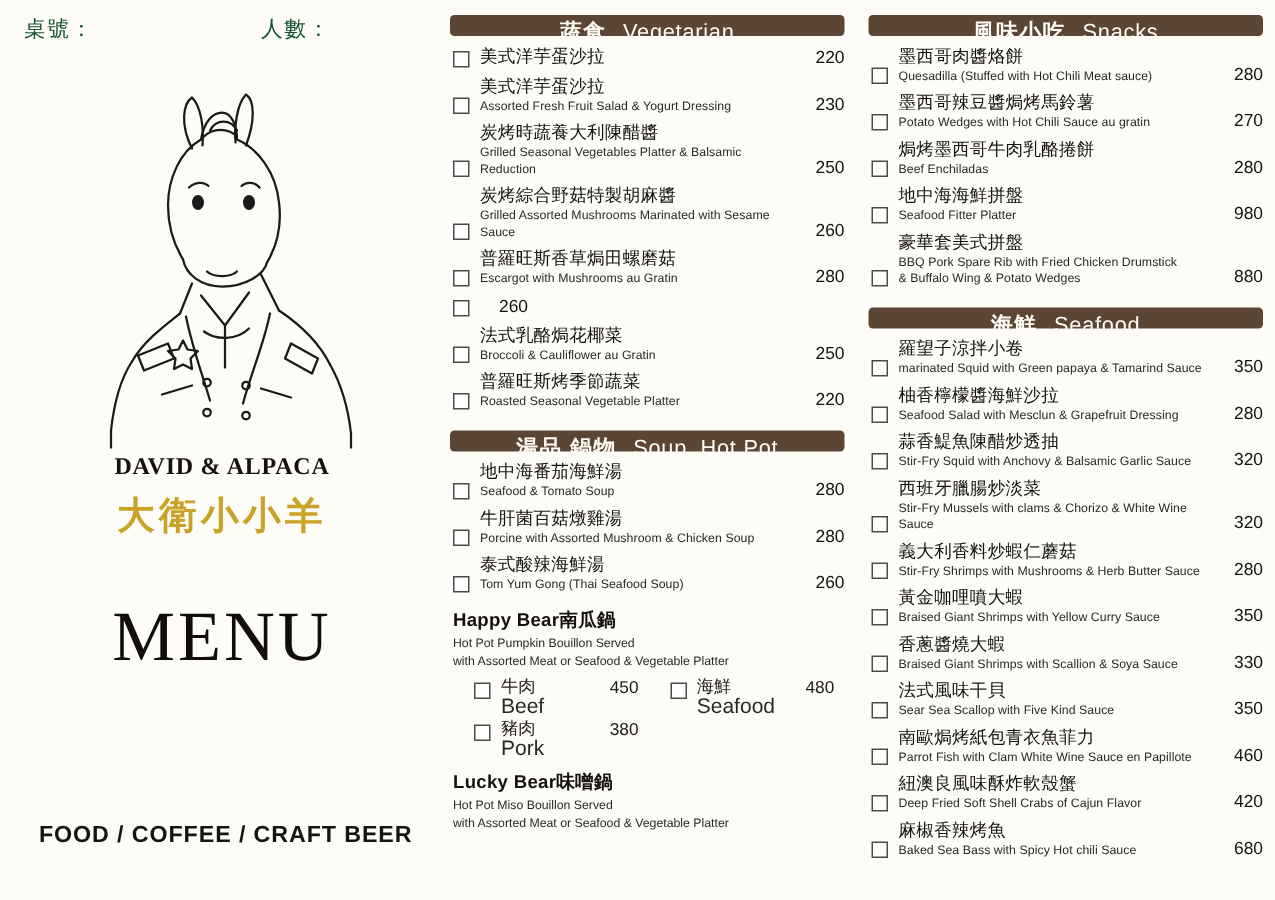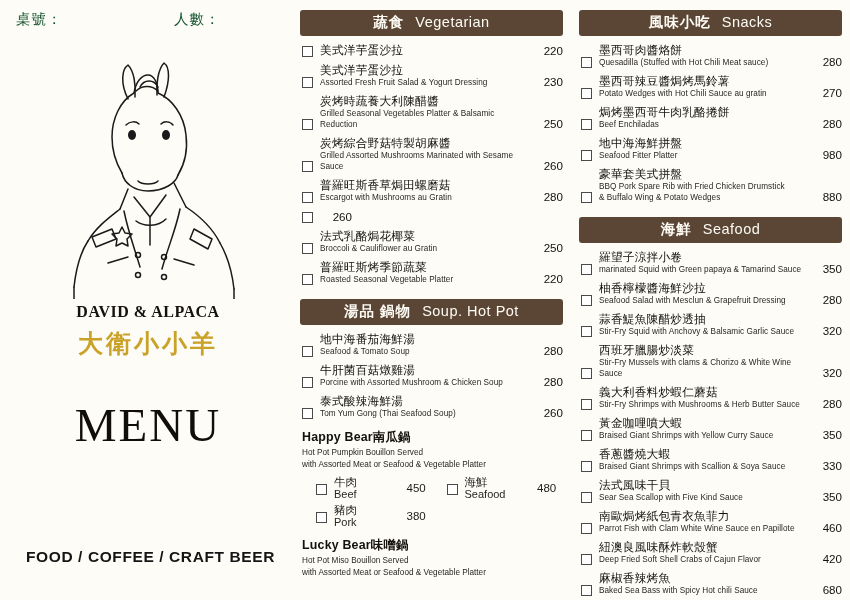--- a/index.html
+++ b/index.html
@@ -95,21 +95,21 @@
     padding: 10px 8px 0 8px;
     box-sizing: border-box;
   }
 
   .section { margin-bottom: 14px; }
 
   .sec-head {
     background: #5b4636;
     color: #fdfbf4;
     border-radius: 3px;
-    height: 26px;
+    height: 14px;
     line-height: 25px;
     text-align: center;
     font-size: 14.5px;
     letter-spacing: 1px;
     margin-bottom: 7px;
   }
   .sec-head .zh { font-weight: 700; }
   .sec-head .en {
     margin-left: 11px;
     font-family: "Liberation Sans", sans-serif;
@@ -172,29 +172,29 @@
     color: #2a2724;
     margin-top: 1px;
   }
   .pot-opts { margin-top: 6px; }
   .opt-row {
     display: flex;
     margin-bottom: 5px;
   }
   .opt {
     display: flex;
-    align-items: center;
+    align-items: flex-start;
     width: 50%;
     box-sizing: border-box;
     padding-left: 14px;
   }
   .opt .cb { margin-top: 3px; }
   .opt-body { flex: 1 1 auto; }
   .opt-zh { font-size: 11.5px; line-height: 13px; }
-  .opt-en { font-size: 11px; line-height: 10px; color: #2a2724; }
+  .opt-en { font-size: 14px; line-height: 10px; color: #2a2724; }
   .opt-price {
     font-size: 11.5px;
     margin-left: 4px;
     padding-top: 1px;
     min-width: 26px;
   }
 </style>
 </head>
 <body>
 

